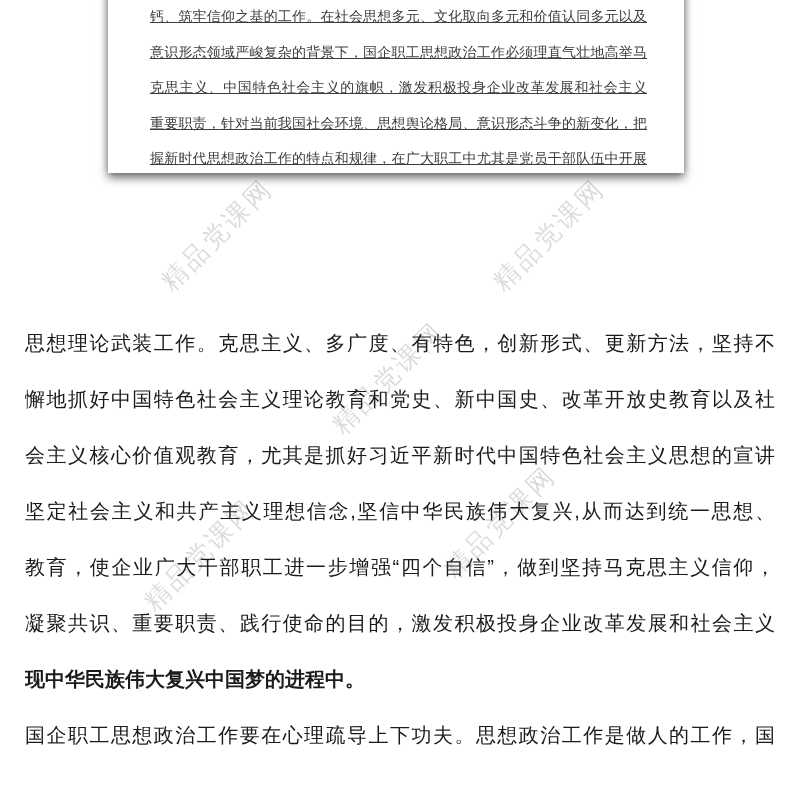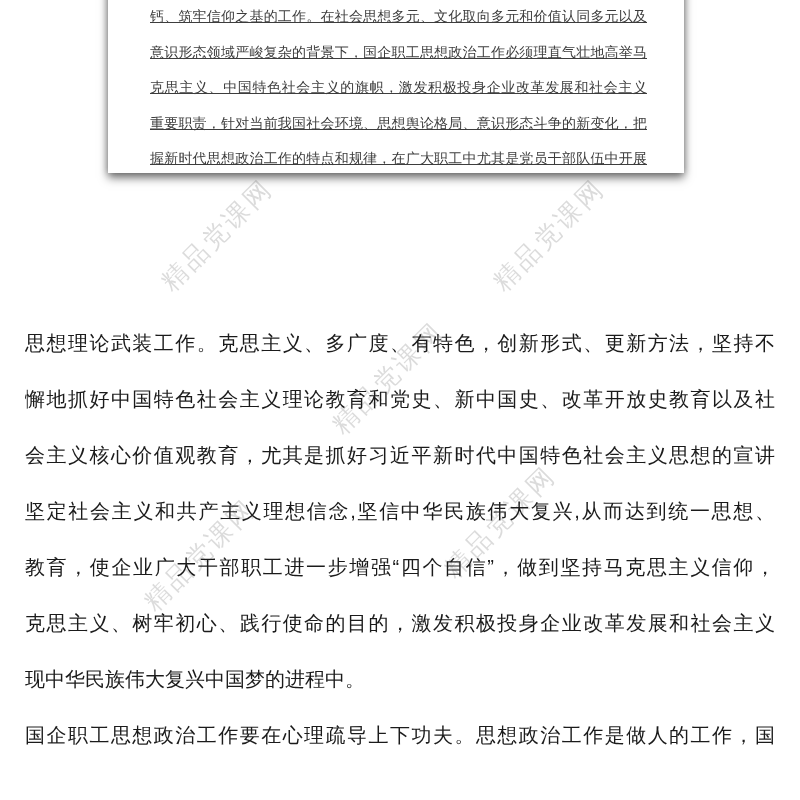--- a/index.html
+++ b/index.html
@@ -72,20 +72,21 @@
     color: #1b1b1b;
     white-space: nowrap;
     text-align: justify;
     text-align-last: justify;
     text-justify: inter-character;
     overflow: hidden;
   }
   .line.short {
     text-align: right;
     text-align-last: left;
+    font-weight: bold;
   }
 </style>
 </head>
 <body>
 
 <div class="page">
 
   <div class="watermark-layer">
       <span class="watermark" style="left: 217px; top: 235px; color: rgba(0, 0, 0, 0.14);">精品党课网</span>
       <span class="watermark" style="left: 549px; top: 235px; color: rgba(0, 0, 0, 0.14);">精品党课网</span>
@@ -103,18 +104,18 @@
         <div class="line">握新时代思想政治工作的特点和规律，在广大职工中尤其是党员干部队伍中开展</div>
       </div>
   </div>
 
   <div class="body-text">
       <div class="line">思想理论武装工作。克思主义、多广度、有特色，创新形式、更新方法，坚持不</div>
       <div class="line">懈地抓好中国特色社会主义理论教育和党史、新中国史、改革开放史教育以及社</div>
       <div class="line">会主义核心价值观教育，尤其是抓好习近平新时代中国特色社会主义思想的宣讲</div>
       <div class="line">坚定社会主义和共产主义理想信念,坚信中华民族伟大复兴,从而达到统一思想、</div>
       <div class="line">教育，使企业广大干部职工进一步增强“四个自信”，做到坚持马克思主义信仰，</div>
-      <div class="line">克思主义、树牢初心、践行使命的目的，激发积极投身企业改革发展和社会主义</div>
+      <div class="line">凝聚共识、重要职责、践行使命的目的，激发积极投身企业改革发展和社会主义</div>
       <div class="line short">现中华民族伟大复兴中国梦的进程中。</div>
       <div class="line">国企职工思想政治工作要在心理疏导上下功夫。思想政治工作是做人的工作，国</div>
     </div>
 
 </div>
 
 </body></html>

